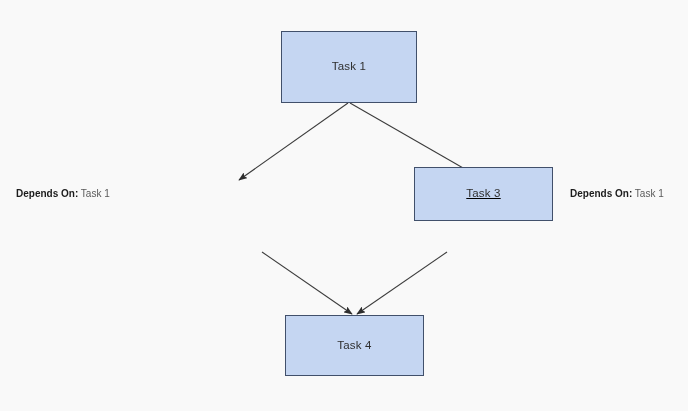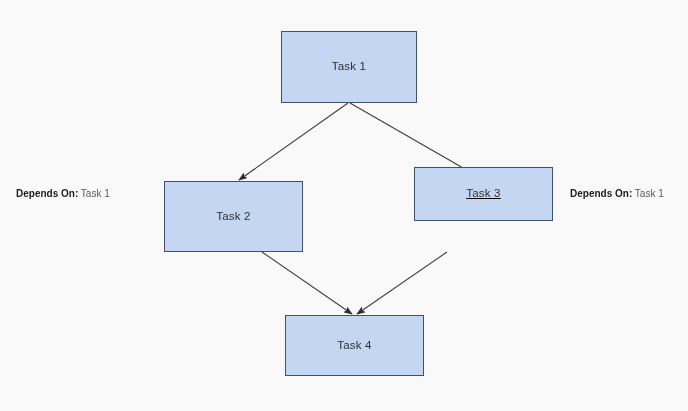--- a/index.html
+++ b/index.html
@@ -79,23 +79,20 @@
       <line x1="350" y1="103" x2="484" y2="180" stroke="#3b3b3b" stroke-width="1.05" marker-end="url(#arrowhead)"></line>
       <line x1="262" y1="252" x2="352" y2="314" stroke="#3b3b3b" stroke-width="1.05" marker-end="url(#arrowhead)"></line>
       <line x1="447" y1="252" x2="357" y2="314" stroke="#3b3b3b" stroke-width="1.05" marker-end="url(#arrowhead)"></line>
     </g>
   </svg>
 
   <div class="node" id="node-task1" style="left: 281px; top: 31px; width: 136px; height: 72px; background: rgb(197, 214, 242); border-color: rgb(65, 80, 107);">
     <span class="node-label">Task 1</span>
   </div>
 
-  <div class="node" id="node-task2" style="left: 164px; top: 181px; width: 139px; height: 71px; background: rgb(197, 214, 242); border-color: rgb(65, 80, 107);">
-    <span class="node-label">Task 2</span>
-  </div>
 
   <div class="node" id="node-task3" style="left: 414px; top: 167px; width: 139px; height: 54px; background: rgb(197, 214, 242); border-color: rgb(65, 80, 107); text-decoration: underline;">
     <span class="node-label">Task 3</span>
   </div>
 
   <div class="node" id="node-task4" style="left: 285px; top: 315px; width: 139px; height: 61px; background: rgb(197, 214, 242); border-color: rgb(65, 80, 107);">
     <span class="node-label">Task 4</span>
   </div>
 
   <div class="dep-note" id="note-task2" style="left: 16px; top: 188px;">

